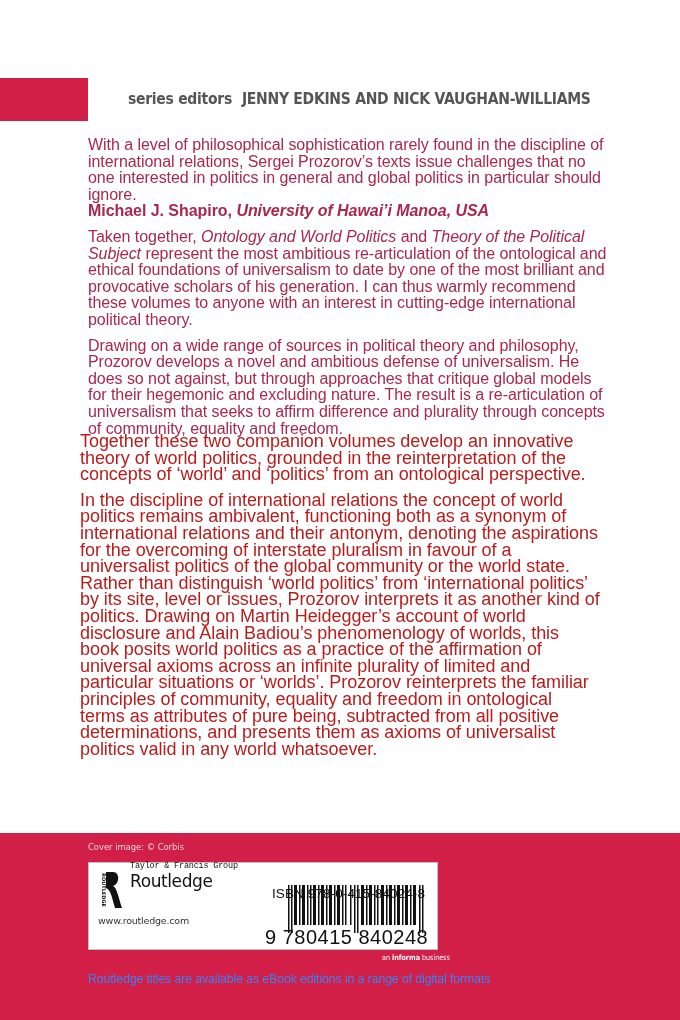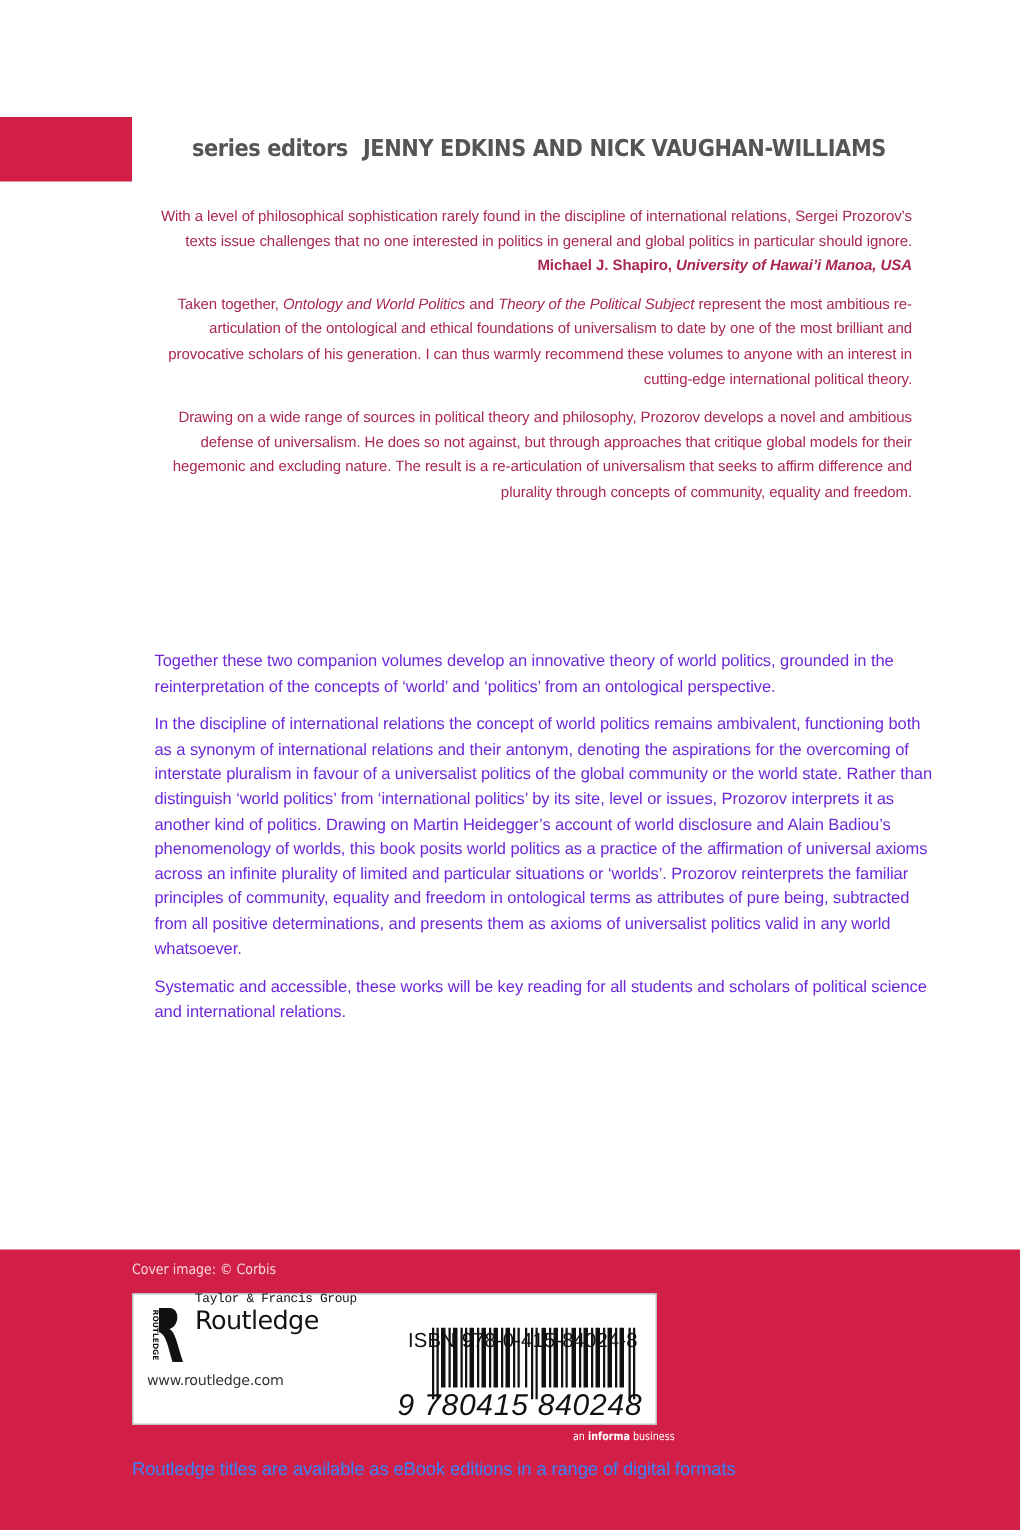--- a/index.html
+++ b/index.html
@@ -4,42 +4,42 @@
   <style>
     * { margin: 0; padding: 0; box-sizing: border-box; }
     html, body { width: 680px; height: 1020px; background: #ffffff; overflow: hidden; }
     body { position: relative; font-family: "Liberation Sans", sans-serif; }
 
     .red-tab { position: absolute; left: 0; top: 78px; width: 88px; height: 43px; background: #d21f47; }
     .series { position: absolute; left: 128px; top: 90px; font-family: "DejaVu Sans", sans-serif; font-size: 15.5px; font-weight: bold; color: #555558; letter-spacing: -0.3px; white-space: nowrap; transform: scaleX(0.9); transform-origin: left center; }
     .series .lbl { font-weight: bold; margin-right: 6px; }
 
     .content { position: absolute; left: 88px; top: 137px; width: 520px; }
-    .quote { color: #a8284f; font-size: 10px; line-height: 16.6px; margin-bottom: 9px; letter-spacing: -0.05px; text-align: right; }
+    .quote { color: #a8284f; font-size: 16px; line-height: 16.6px; margin-bottom: 9px; letter-spacing: -0.05px; }
     .quote .by { font-weight: bold; }
     .quote .by i { font-weight: bold; font-style: italic; margin-top: 38px; }
 
-    .desc { position: absolute; left: 103px; top: 433px; width: 520px; color: #6d28d9; font-size: 11px; line-height: 16.6px; letter-spacing: -0.05px; }
+    .desc { position: absolute; left: 80px; top: 433px; width: 520px; color: #b91c1c; font-size: 18px; line-height: 16.6px; letter-spacing: -0.05px; }
     .desc p { margin-bottom: 9px; }
     .desc p.gap { margin-top: 16px; }
 
     .subjects { position: absolute; left: 88px; top: 841px; font-size: 13px; color: #333333; letter-spacing: -0.1px; white-space: nowrap; }
 
     .footer { position: absolute; left: 0; top: 833px; width: 680px; height: 187px; background: #d21f47; }
     .cover-credit { position: absolute; left: 88px; top: 841px; font-size: 9.5px; color: #f6d5dc; font-family: "DejaVu Sans", sans-serif; transform: scaleX(0.88); transform-origin: left center; }
 
     .white-box { position: absolute; left: 88px; top: 862px; width: 350px; height: 88px; background: #ffffff; border: 1px solid #c0c0c0; }
     .logo { position: absolute; left: 96px; top: 870px; width: 26px; height: 40px; }
     .brand { position: absolute; left: 130px; top: 871px; font-family: "DejaVu Sans", sans-serif; font-size: 17px; color: #111; letter-spacing: -0.4px; }
     .brand-sub { position: absolute; left: 130px; top: 861px; font-family: Liberation Mono, monospace; font-size: 8.5px; color: #111; letter-spacing: -0.2px; }
     .url { position: absolute; left: 98px; top: 915px; font-family: "DejaVu Sans", sans-serif; font-size: 9.5px; color: #333; letter-spacing: -0.2px; }
 
     .isbn { position: absolute; left: 272px; top: 866px; font-size: 13.5px; color: #111; letter-spacing: 0.1px; margin-top: 20px; }
     .barcode { position: absolute; left: 288px; top: 885px; width: 140px; height: 48px; }
-    .bar-digits { position: absolute; left: 265px; top: 926px; font-size: 20px; color: #111; letter-spacing: 0.5px; white-space: pre; font-style: italic; }
+    .bar-digits { position: absolute; left: 265px; top: 926px; font-size: 20px; color: #111; letter-spacing: 0.5px; white-space: pre; }
 
     .informa { position: absolute; left: 382px; top: 953px; font-size: 7.5px; color: #ffffff; font-family: "DejaVu Sans", sans-serif; transform: scaleX(0.85); transform-origin: left center; }
     .informa b { font-weight: bold; }
 
     .ebook { position: absolute; left: 88px; top: 972px; font-size: 12.3px; color: #3b82f6; letter-spacing: -0.1px; white-space: nowrap; }
   </style>
 </head>
 <body>
 
 <div class="red-tab"></div>
@@ -57,21 +57,20 @@
     <span><span>Taken together, </span><i>Ontology and World Politics</i><span> and </span><i>Theory of the Political Subject</i><span> represent the most ambitious re-articulation of the ontological and ethical foundations of universalism to date by one of the most brilliant and provocative scholars of his generation. I can thus warmly recommend these volumes to anyone with an interest in cutting-edge international political theory.</span></span><br>
   </div>
   <div class="quote">
     <span>Drawing on a wide range of sources in political theory and philosophy, Prozorov develops a novel and ambitious defense of universalism. He does so not against, but through approaches that critique global models for their hegemonic and excluding nature. The result is a re-articulation of universalism that seeks to affirm difference and plurality through concepts of community, equality and freedom.</span><br>
   </div>
 </div>
 
 <div class="desc">
   <p>Together these two companion volumes develop an innovative theory of world politics, grounded in the reinterpretation of the concepts of ‘world’ and ‘politics’ from an ontological perspective.</p>
   <p>In the discipline of international relations the concept of world politics remains ambivalent, functioning both as a synonym of international relations and their antonym, denoting the aspirations for the overcoming of interstate pluralism in favour of a universalist politics of the global community or the world state. Rather than distinguish ‘world politics’ from ‘international politics’ by its site, level or issues, Prozorov interprets it as another kind of politics. Drawing on Martin Heidegger’s account of world disclosure and Alain Badiou’s phenomenology of worlds, this book posits world politics as a practice of the affirmation of universal axioms across an infinite plurality of limited and particular situations or ‘worlds’. Prozorov reinterprets the familiar principles of community, equality and freedom in ontological terms as attributes of pure being, subtracted from all positive determinations, and presents them as axioms of universalist politics valid in any world whatsoever.</p>
-  <p>Systematic and accessible, these works will be key reading for all students and scholars of political science and international relations.</p>
 </div>
 
 <div class="subjects">INTERNATIONAL RELATIONS THEORY / POLITICAL PHILOSOPHY / GLOBALIZATION</div>
 
 <div class="footer"></div>
 <div class="cover-credit">Cover image: © Corbis</div>
 
 <div class="white-box"></div>
 <svg class="logo" viewBox="0 0 26 40">
   <text x="6" y="20" font-size="5" font-family="DejaVu Sans, sans-serif" font-weight="bold" fill="#111" transform="rotate(90 6 20)" text-anchor="middle">ROUTLEDGE</text>

